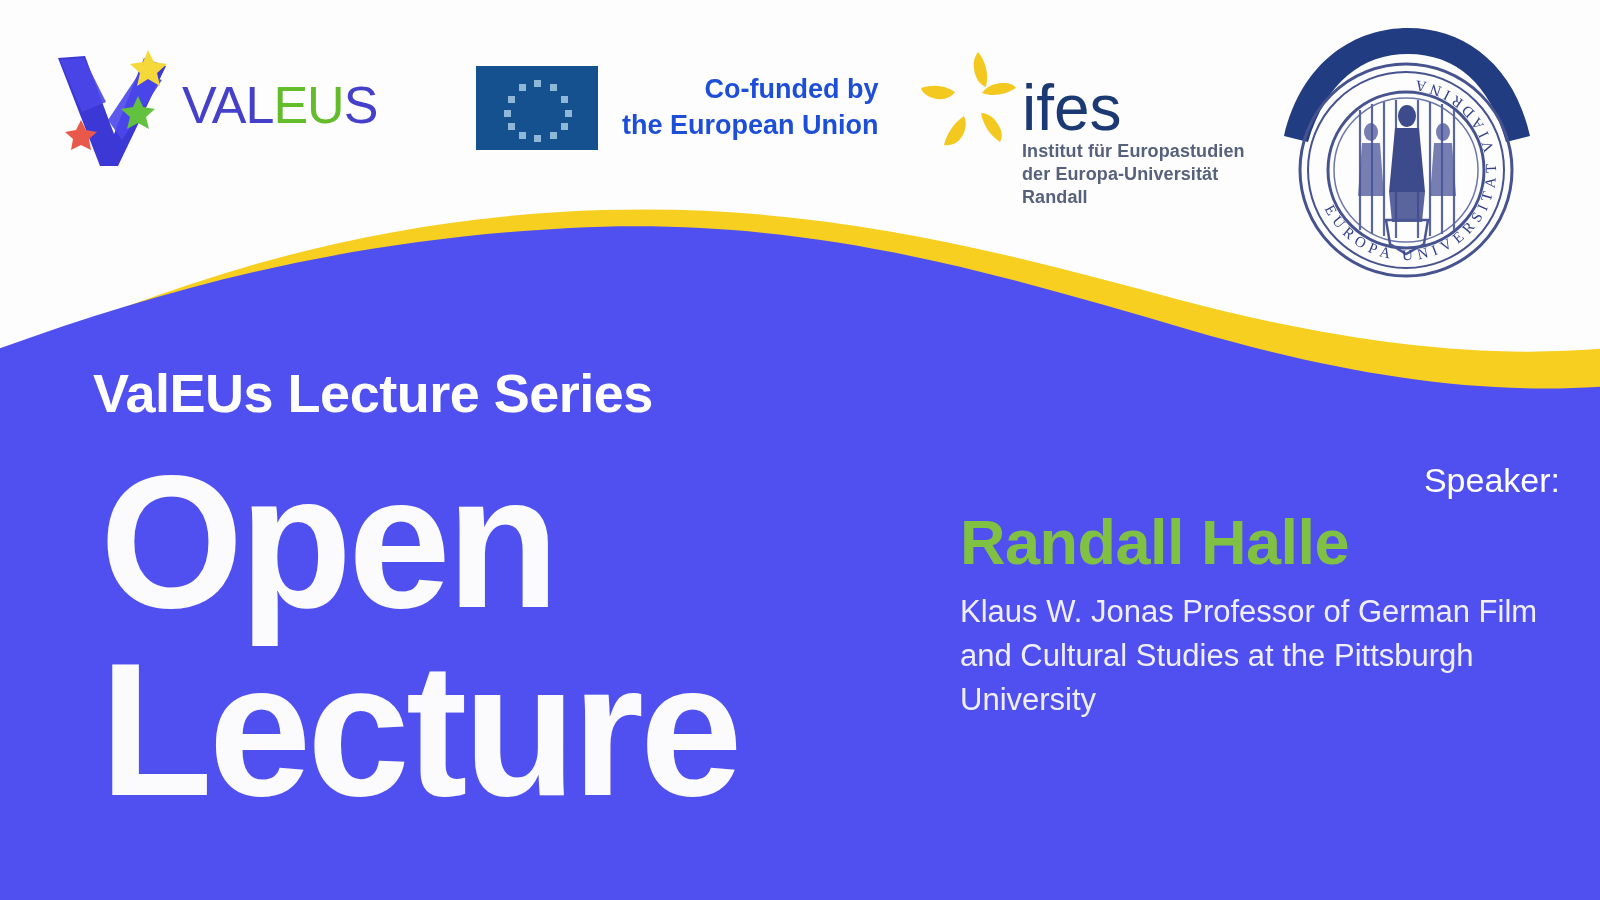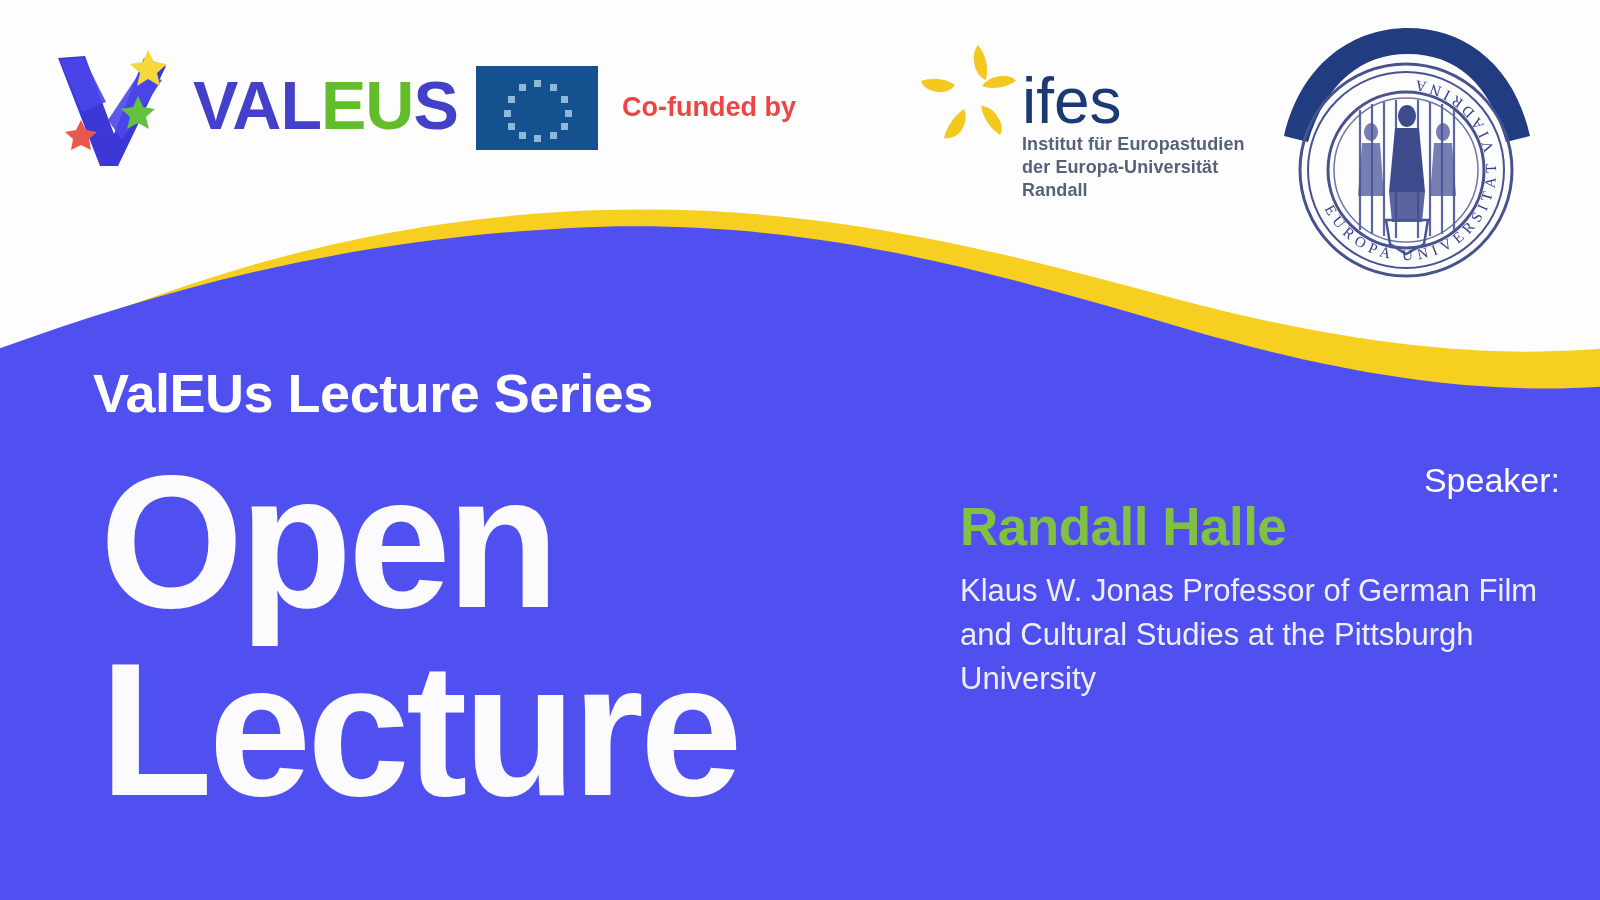--- a/index.html
+++ b/index.html
@@ -37,44 +37,44 @@
   .logo {
     position: absolute;
     display: flex;
     align-items: center;
   }
 
   
   #logo-valeus { left: 52px; top: 42px; }
   .valeus-mark { width: 118px; height: 126px; }
   .valeus-word {
-    font-size: 68px;
-    font-weight: bold;
+    font-size: 52px;
+    font-weight: normal;
     letter-spacing: -1px;
-    margin-left: 23px;
+    margin-left: 12px;
     line-height: 1;
   }
   .vw-blue { color: #4540c9; }
   .vw-green { color: #63bc2a; }
 
   
   #logo-eu { left: 476px; top: 66px; }
   .eu-flag { width: 122px; height: 84px; display:block; }
   .eu-text {
     margin-left: 24px;
-    color: #ef4444;
+    color: #1d4ed8;
     font-size: 27px;
     line-height: 1.32;
     font-weight: 600;
     white-space: nowrap;
     text-align: right;
   }
 
   
-  #logo-ifes { left: 916px; top: 41px; align-items: flex-start; }
+  #logo-ifes { left: 916px; top: 48px; align-items: flex-start; }
   .ifes-star { width: 104px; height: 108px; }
   .ifes-textblock { margin-left: 2px; margin-top: 34px; }
   .ifes-word {
     font-size: 64px;
     color: #1b3a73;
     line-height: 0.82;
     font-weight: 500;
     letter-spacing: 0px;
   }
   .ifes-sub {
@@ -127,21 +127,22 @@
   }
   #speaker-label {
     font-size: 34px;
     color: #ffffff;
     font-weight: 400;
     letter-spacing: 0px;
     line-height: 1.1;
     text-align: right;
   }
   #speaker-name {
-    font-size: 53px;
+    margin-top: 10px;
+    font-size: 63px;
     font-weight: bold;
     color: #80c043;
     letter-spacing: -0.5px;
     line-height: 1.05;
   }
   #speaker-affiliation {
     margin-top: 14px;
     font-size: 31px;
     color: #f0eff9;
     font-weight: 400;
@@ -192,20 +193,21 @@
           <rect x="58" y="69" width="7" height="7"></rect>
           <rect x="43" y="66" width="7" height="7"></rect>
           <rect x="32" y="57" width="7" height="7"></rect>
           <rect x="28" y="44" width="7" height="7"></rect>
           <rect x="32" y="30" width="7" height="7"></rect>
           <rect x="43" y="18" width="7" height="7"></rect>
         </g>
       </svg>
       <div class="eu-text">
         <div>Co-funded by</div>
+        <div>the European Union</div>
       </div>
     </div>
 
     <div class="logo" id="logo-ifes">
       <svg class="ifes-star" viewBox="0 0 104 108">
         <g fill="#f3c81f">
           <path d="M62 4 C70 14 73 26 70 39 C64 37 59 30 58 21 C57 13 59 8 62 4 Z"></path>
           <path d="M100 40 C89 47 77 49 66 45 C70 39 78 35 87 35 C94 35 98 37 100 40 Z"></path>
           <path d="M84 94 C74 87 67 77 65 65 C72 65 79 70 83 78 C87 85 86 91 84 94 Z"></path>
           <path d="M28 97 C31 85 38 75 48 68 C51 74 50 83 45 90 C41 96 33 98 28 97 Z"></path>

